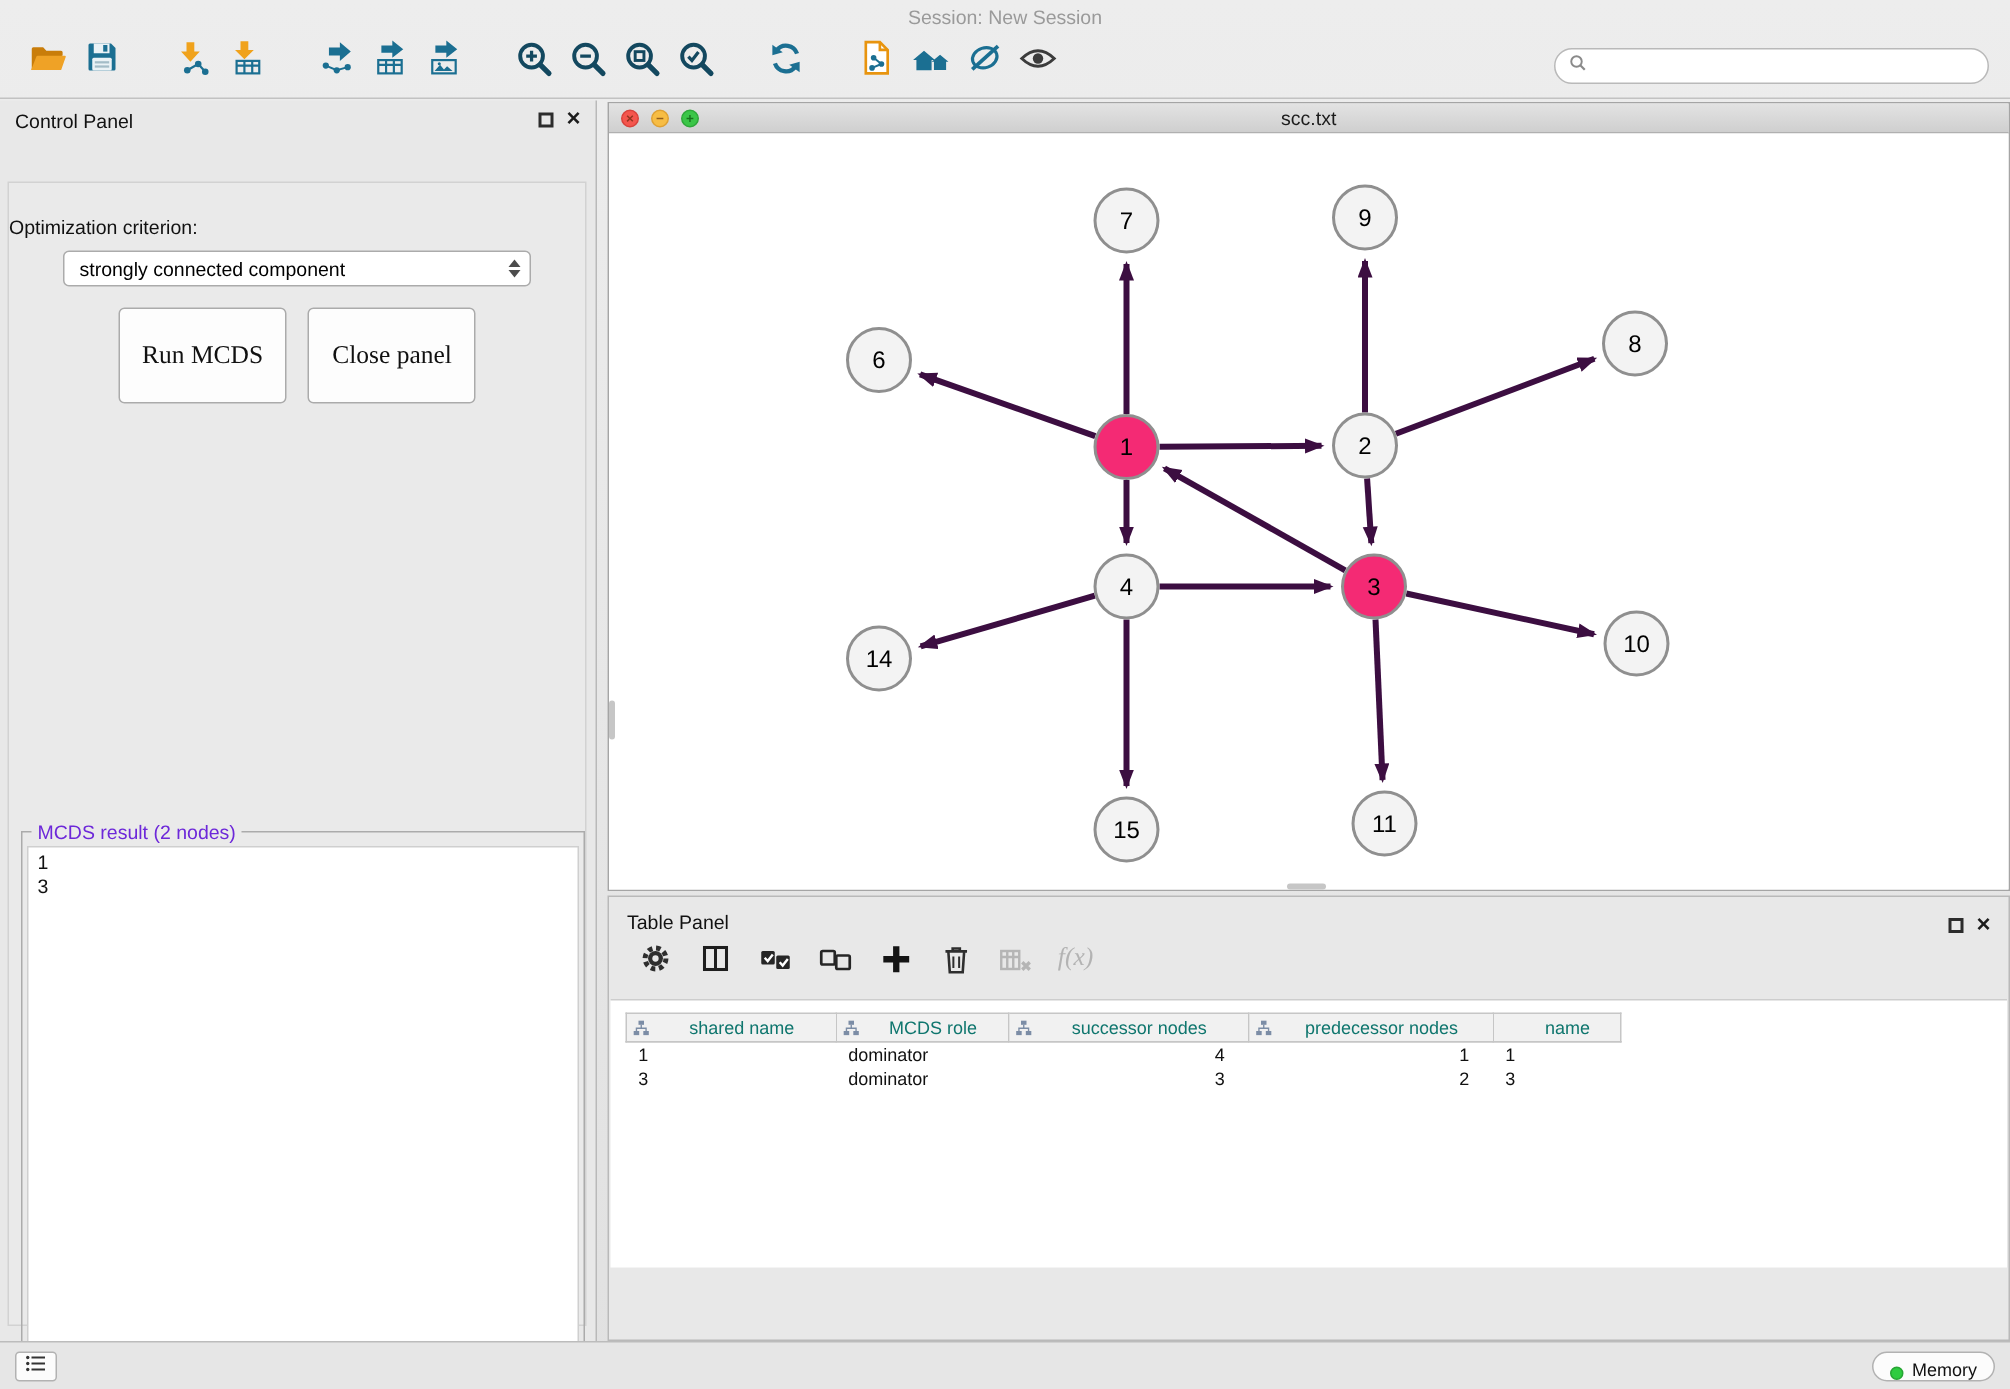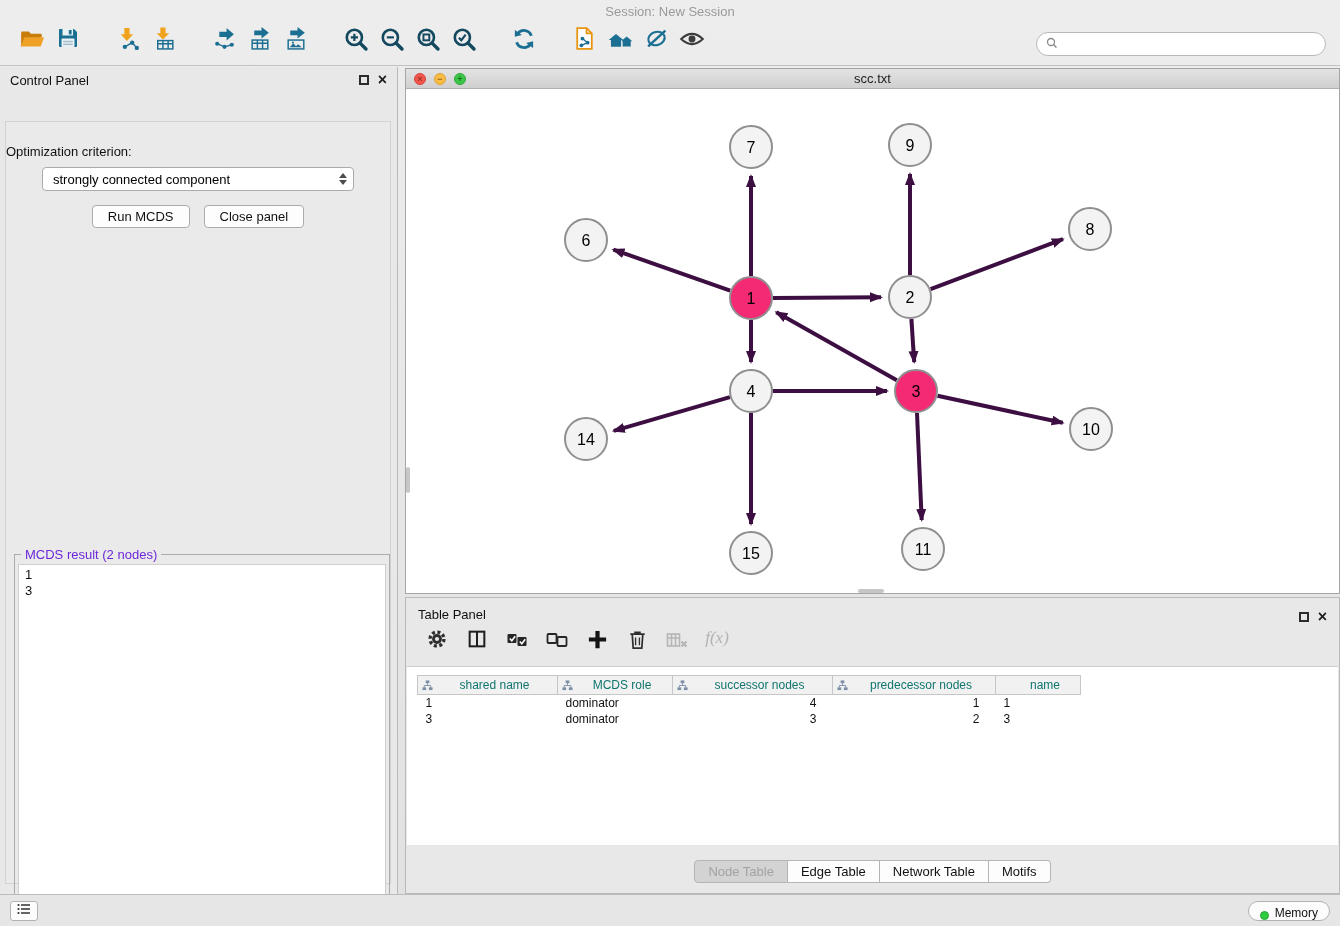--- a/index.html
+++ b/index.html
@@ -30,21 +30,21 @@
   .tab:last-child{border-radius:0 4px 4px 0}
   .tab.selected{background:#d3d3d3;color:#a3a3a3}
   .cp-content{position:absolute;top:54px;left:5px;right:6px;bottom:10px;background:#eaeaea;border:1px solid #d2d2d2}
   .opt-label{font-size:13px;margin-top:22px;color:#111}
   .select-box{width:312px;height:24px;margin:8px auto 12px;background:#fff;border:1px solid #ababab;border-radius:4px;display:flex;align-items:center;padding:0 6px 0 10px;font-size:13px;cursor:pointer}
   .select-arrows{margin-left:auto;display:flex;flex-direction:column;align-items:center;gap:2px}
   .select-arrows i{display:block;width:0;height:0;border-left:4px solid transparent;border-right:4px solid transparent}
   .arr-up{border-bottom:5px solid #4c4c4c}
   .arr-down{border-top:5px solid #4c4c4c}
   .btn-row{display:flex;justify-content:center;gap:14px;margin-top:14px}
-  .push-btn{font-size:13px;padding:3px 15px;background:#fdfdfd;border:1px solid #ababab;border-radius:4px;color:#111;cursor:pointer;font-family:Liberation Sans, sans-serif}
+  .push-btn{font-size:17px;padding:21px 15px;background:#fdfdfd;border:1px solid #ababab;border-radius:4px;color:#111;cursor:pointer;font-family:Liberation Serif, serif}
   .result-box{position:absolute;left:8px;width:376px;top:432px;height:380px;border:1px solid #ababab}
   .result-legend{position:absolute;top:-8px;left:6px;background:#eaeaea;padding:0 4px;font-size:13px;color:#6d28d9}
   .result-inner{position:absolute;left:3px;right:3px;top:9px;bottom:3px;background:#fff;border:1px solid #cfcfcf;font-size:13px;line-height:16px;padding:2px 6px;white-space:pre-line;color:#111}
 
   
   .network-window{position:absolute;left:405px;top:68px;width:935px;height:526px;background:#fff;border:1px solid #a5a5a5}
   .nw-titlebar{height:20px;background:linear-gradient(#e3e3e3,#cfcfcf);border-bottom:1px solid #b0b0b0;position:relative;display:flex;align-items:center;justify-content:center;font-size:13px;color:#1b1b1b}
   .traffic{position:absolute;left:8px;top:4px;display:flex;gap:8px}
   .light{width:12px;height:12px;border-radius:50%;display:flex;align-items:center;justify-content:center;font-size:9px;font-weight:bold;color:rgba(80,30,0,.6);line-height:1;cursor:pointer}
   .light.red{background:#f4564d;border:1px solid #d8433c}
@@ -492,26 +492,20 @@
             <tr>
               <td>3</td>
               <td>dominator</td>
               <td>3</td>
               <td>2</td>
               <td>3</td>
             </tr>
           </tbody>
       </table>
     </div>
-    <div class="tp-tabs">
-      <span class="tab selected">Node Table</span>
-      <span class="tab">Edge Table</span>
-      <span class="tab">Network Table</span>
-      <span class="tab">Motifs</span>
-    </div>
   </div>
 
   <div class="statusbar">
     <button class="list-btn">
       <span><svg width="14" height="12" viewBox="0 0 14 12">
             <circle cx="1.5" cy="2" r="1.1" fill="#333"></circle>
             <circle cx="1.5" cy="6" r="1.1" fill="#333"></circle>
             <circle cx="1.5" cy="10" r="1.1" fill="#333"></circle>
             <path d="M4 2h9M4 6h9M4 10h9" stroke="#333" stroke-width="1.4"></path>
           </svg></span>

